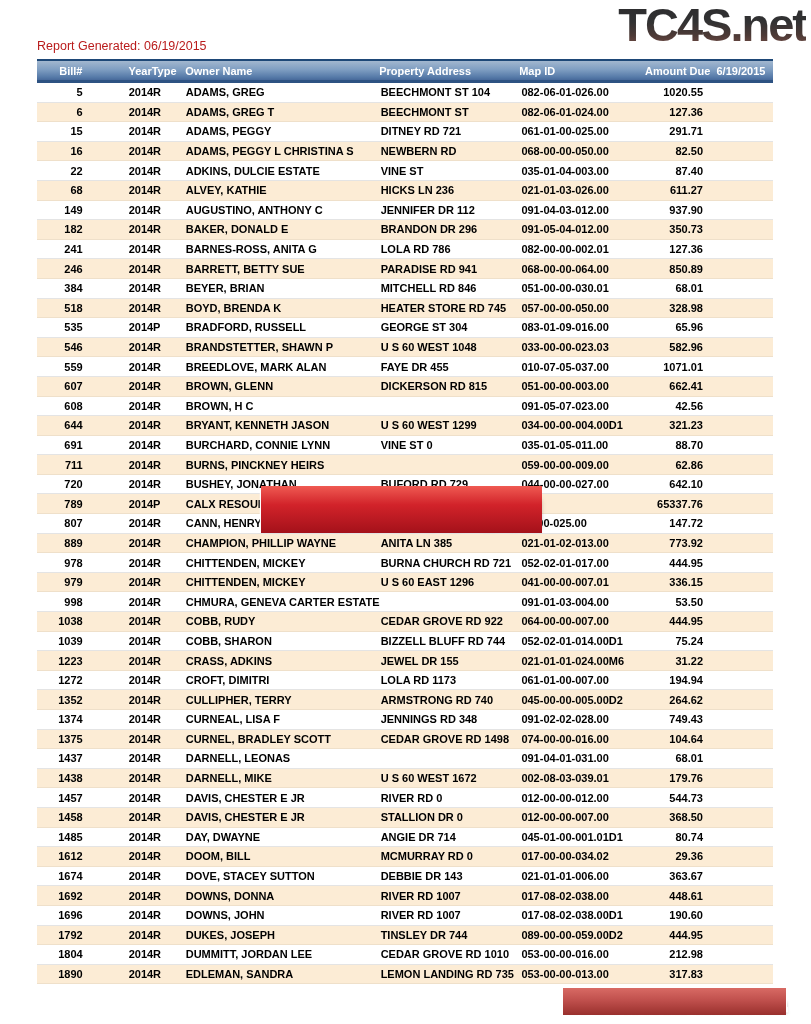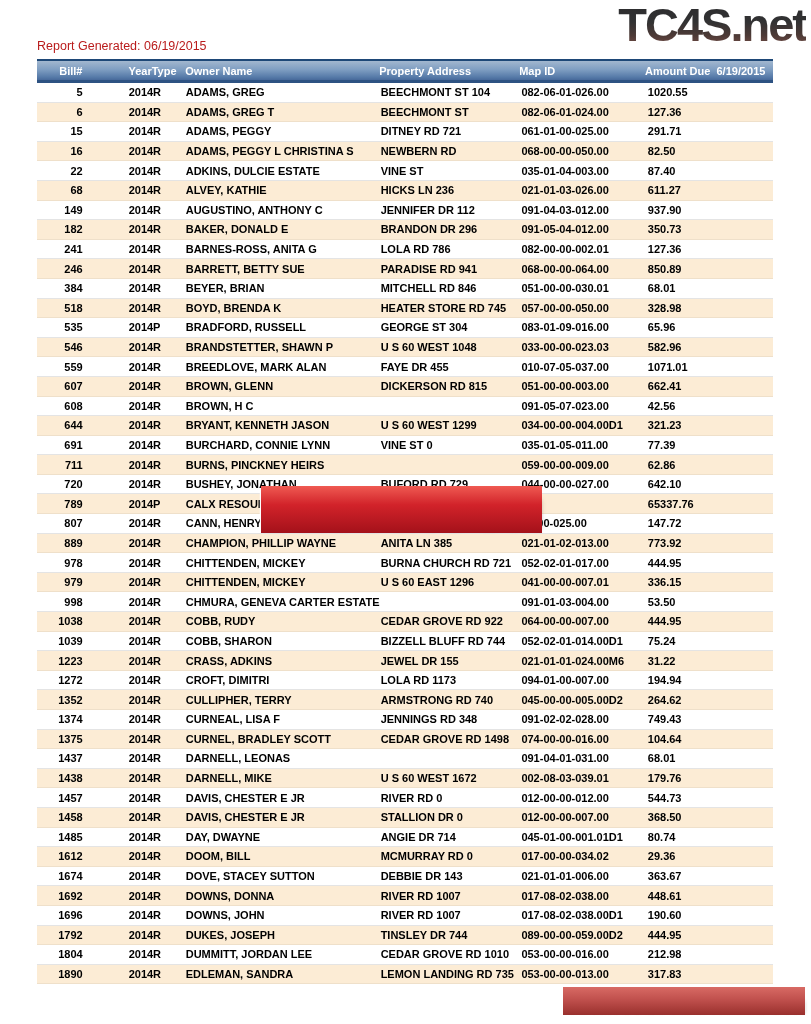--- a/index.html
+++ b/index.html
@@ -19,32 +19,32 @@
   .th{white-space:pre;}
   .tbody{width:736px;}
   .tr{display:flex;height:19.6px;box-sizing:border-box;align-items:center;border-bottom:1px solid #e4e4e4;background:#fff;}
   .tr:nth-child(even){background:#fcecd5;border-bottom:1px solid #efe0ca;}
   .td{white-space:nowrap;}
   .c1{width:48px;text-align:right;box-sizing:border-box;}
   .c2{width:70px;padding-left:10px;box-sizing:border-box;margin-left:36px;}
   .c3{width:205px;box-sizing:border-box;}
   .c4{width:148px;box-sizing:border-box;}
   .c5{width:133px;box-sizing:border-box;}
-  .c6{width:128px;text-align:left;padding-right:70px;box-sizing:border-box;}
+  .c6{width:128px;text-align:right;padding-right:70px;box-sizing:border-box;}
   .thead .c6{padding-right:8px;}
 
   .outlined{position:relative;line-height:1;font-weight:bold;}
   .outlined .stroke{position:absolute;left:0;top:0;color:#fff;}
   .outlined .fill{position:relative;-webkit-background-clip:text;background-clip:text;color:transparent;}
 
   .watermark{position:absolute;left:261px;top:489px;font-size:42px;letter-spacing:3px;}
   .watermark .stroke{-webkit-text-stroke:8px #ffffff;text-shadow:4px 5px 5px rgba(70,70,70,0.55);}
   .watermark .fill{background:linear-gradient(180deg,#ef5a52 0%,#d2232a 40%,#a4111a 100%);}
 
-  .footer-logo{position:absolute;left:563px;top:989px;font-size:25px;letter-spacing:0.5px;}
+  .footer-logo{position:absolute;left:563px;top:989px;font-size:25px;letter-spacing:0.5px;font-family:Liberation Serif, serif;}
   .footer-logo .stroke{-webkit-text-stroke:5px #ffffff;text-shadow:2px 3px 3px rgba(110,110,110,0.6);}
   .footer-logo .fill{background:linear-gradient(180deg,#d86a64 0%,#c0504d 45%,#99302d 100%);}
 </style>
 </head>
 <body>
 
 <div class="site-logo">TC4S.net</div>
 
 <div class="report-generated">Report Generated: 06/19/2015</div>
 
@@ -201,21 +201,21 @@
     <div class="td c4">U S 60 WEST 1299</div>
     <div class="td c5">034-00-00-004.00D1</div>
     <div class="td c6">321.23</div>
   </div>
       <div class="tr">
     <div class="td c1">691</div>
     <div class="td c2">2014R</div>
     <div class="td c3">BURCHARD, CONNIE LYNN</div>
     <div class="td c4">VINE ST 0</div>
     <div class="td c5">035-01-05-011.00</div>
-    <div class="td c6">77.39</div>
+    <div class="td c6">88.70</div>
   </div>
       <div class="tr">
     <div class="td c1">711</div>
     <div class="td c2">2014R</div>
     <div class="td c3">BURNS, PINCKNEY HEIRS</div>
     <div class="td c4"></div>
     <div class="td c5">059-00-00-009.00</div>
     <div class="td c6">62.86</div>
   </div>
       <div class="tr">
@@ -296,21 +296,21 @@
     <div class="td c3">CRASS, ADKINS</div>
     <div class="td c4">JEWEL DR 155</div>
     <div class="td c5">021-01-01-024.00M6</div>
     <div class="td c6">31.22</div>
   </div>
       <div class="tr">
     <div class="td c1">1272</div>
     <div class="td c2">2014R</div>
     <div class="td c3">CROFT, DIMITRI</div>
     <div class="td c4">LOLA RD 1173</div>
-    <div class="td c5">094-01-00-007.00</div>
+    <div class="td c5">061-01-00-007.00</div>
     <div class="td c6">194.94</div>
   </div>
       <div class="tr">
     <div class="td c1">1352</div>
     <div class="td c2">2014R</div>
     <div class="td c3">CULLIPHER, TERRY</div>
     <div class="td c4">ARMSTRONG RD 740</div>
     <div class="td c5">045-00-00-005.00D2</div>
     <div class="td c6">264.62</div>
   </div>

